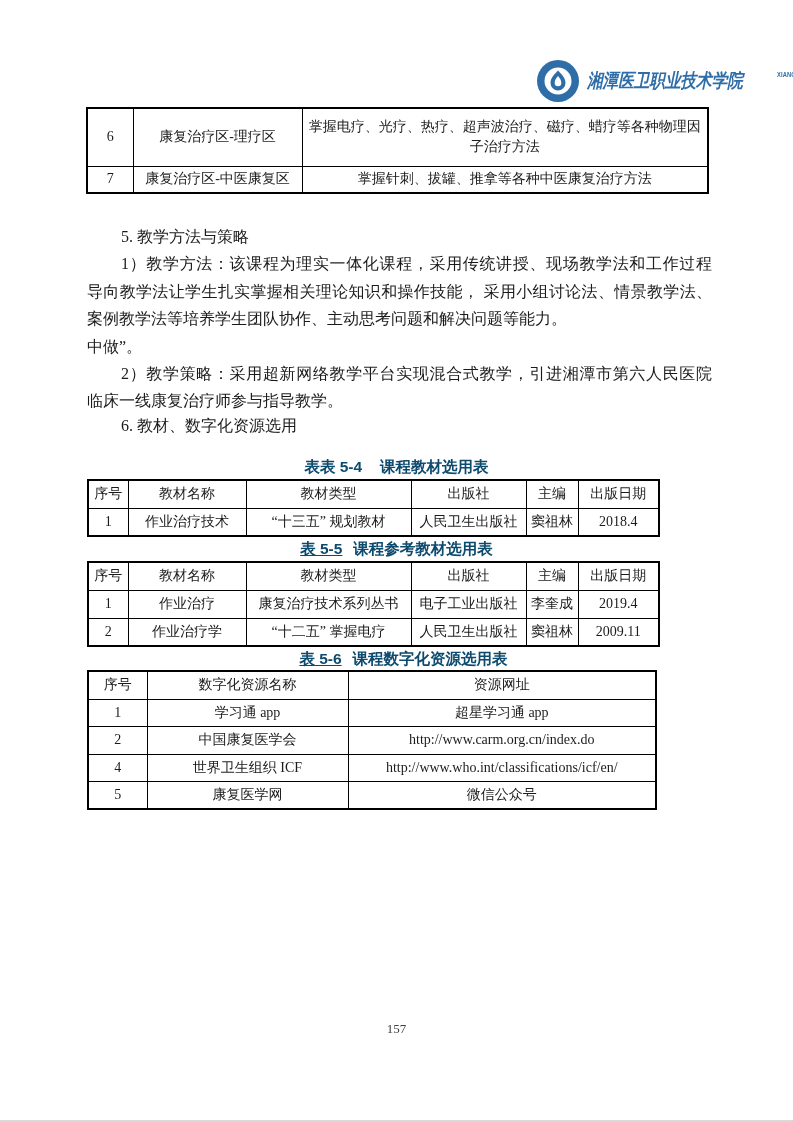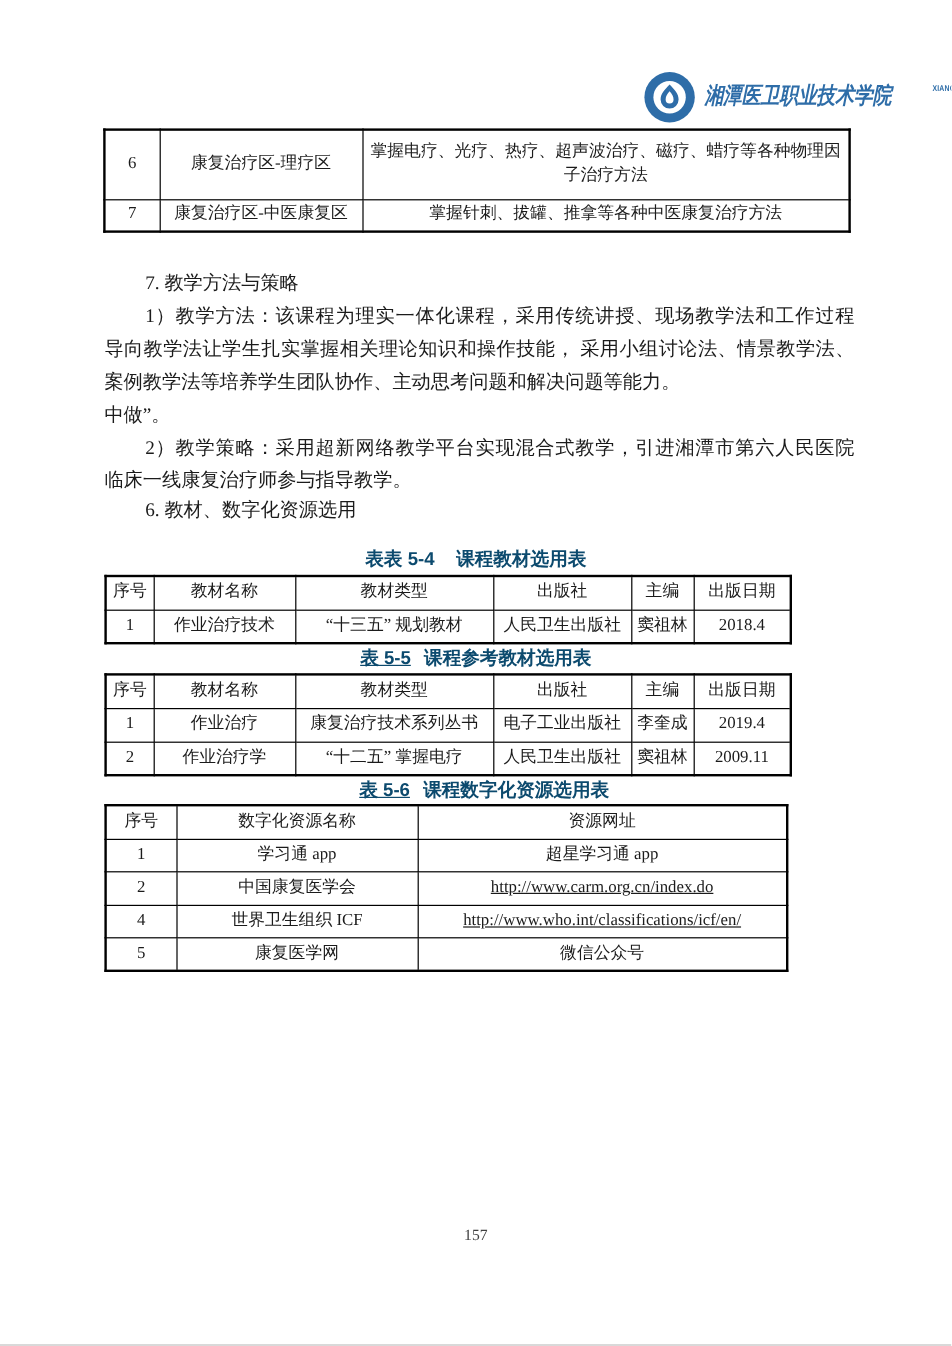--- a/index.html
+++ b/index.html
@@ -45,21 +45,21 @@
     font-size: 14px;
     padding: 0 3px;
     overflow: hidden;
     line-height: 20px;
   }
   .tbl-facility { top: 107px; left: 86px; width: 623px; }
   .tbl-facility td { line-height: 27px; }
   .tbl-54 { top: 479px; left: 87px; width: 573px; }
   .tbl-55 { top: 561px; left: 87px; width: 573px; }
   .tbl-56 { top: 670px; left: 87px; width: 570px; }
-  .cell-url { text-decoration: underline; }
+  .cell-url { }
 
   
   .tbl-title {
     position: absolute; left: 0; width: 100%; text-align: center;
     font-family: "Liberation Sans", "DejaVu Sans", sans-serif;
     font-weight: bold; font-size: 15.5px; color: #0c4a6e; line-height: 17px;
   }
   .t54-title { top: 458px; }
   .t55-title { top: 540px; }
   .t56-title { top: 650px; padding-left: 14px; }
@@ -111,21 +111,21 @@
     </tr>
     <tr style="height:27px">
       <td>7</td>
       <td>康复治疗区-中医康复区</td>
       <td>掌握针刺、拔罐、推拿等各种中医康复治疗方法</td>
     </tr>
   </tbody>
     </table>
 
   <div class="body-text">
-    <div class="bline indent">7. 教学方法与策略</div>
+    <div class="bline indent">5. 教学方法与策略</div>
     <div class="bline indent fill">1）教学方法：该课程为理实一体化课程，采用传统讲授、现场教学法和工作过程</div>
     <div class="bline fill">导向教学法让学生扎实掌握相关理论知识和操作技能， 采用小组讨论法、情景教学法、</div>
     <div class="bline">案例教学法等培养学生团队协作、主动思考问题和解决问题等能力。</div>
     <div class="bline">中做”。</div>
     <div class="bline indent fill">2）教学策略：采用超新网络教学平台实现混合式教学，引进湘潭市第六人民医院</div>
     <div class="bline">临床一线康复治疗师参与指导教学。</div>
     <div class="bline tight indent">6. 教材、数字化资源选用</div>
   </div>
 
   <div class="tbl-title t54-title">

